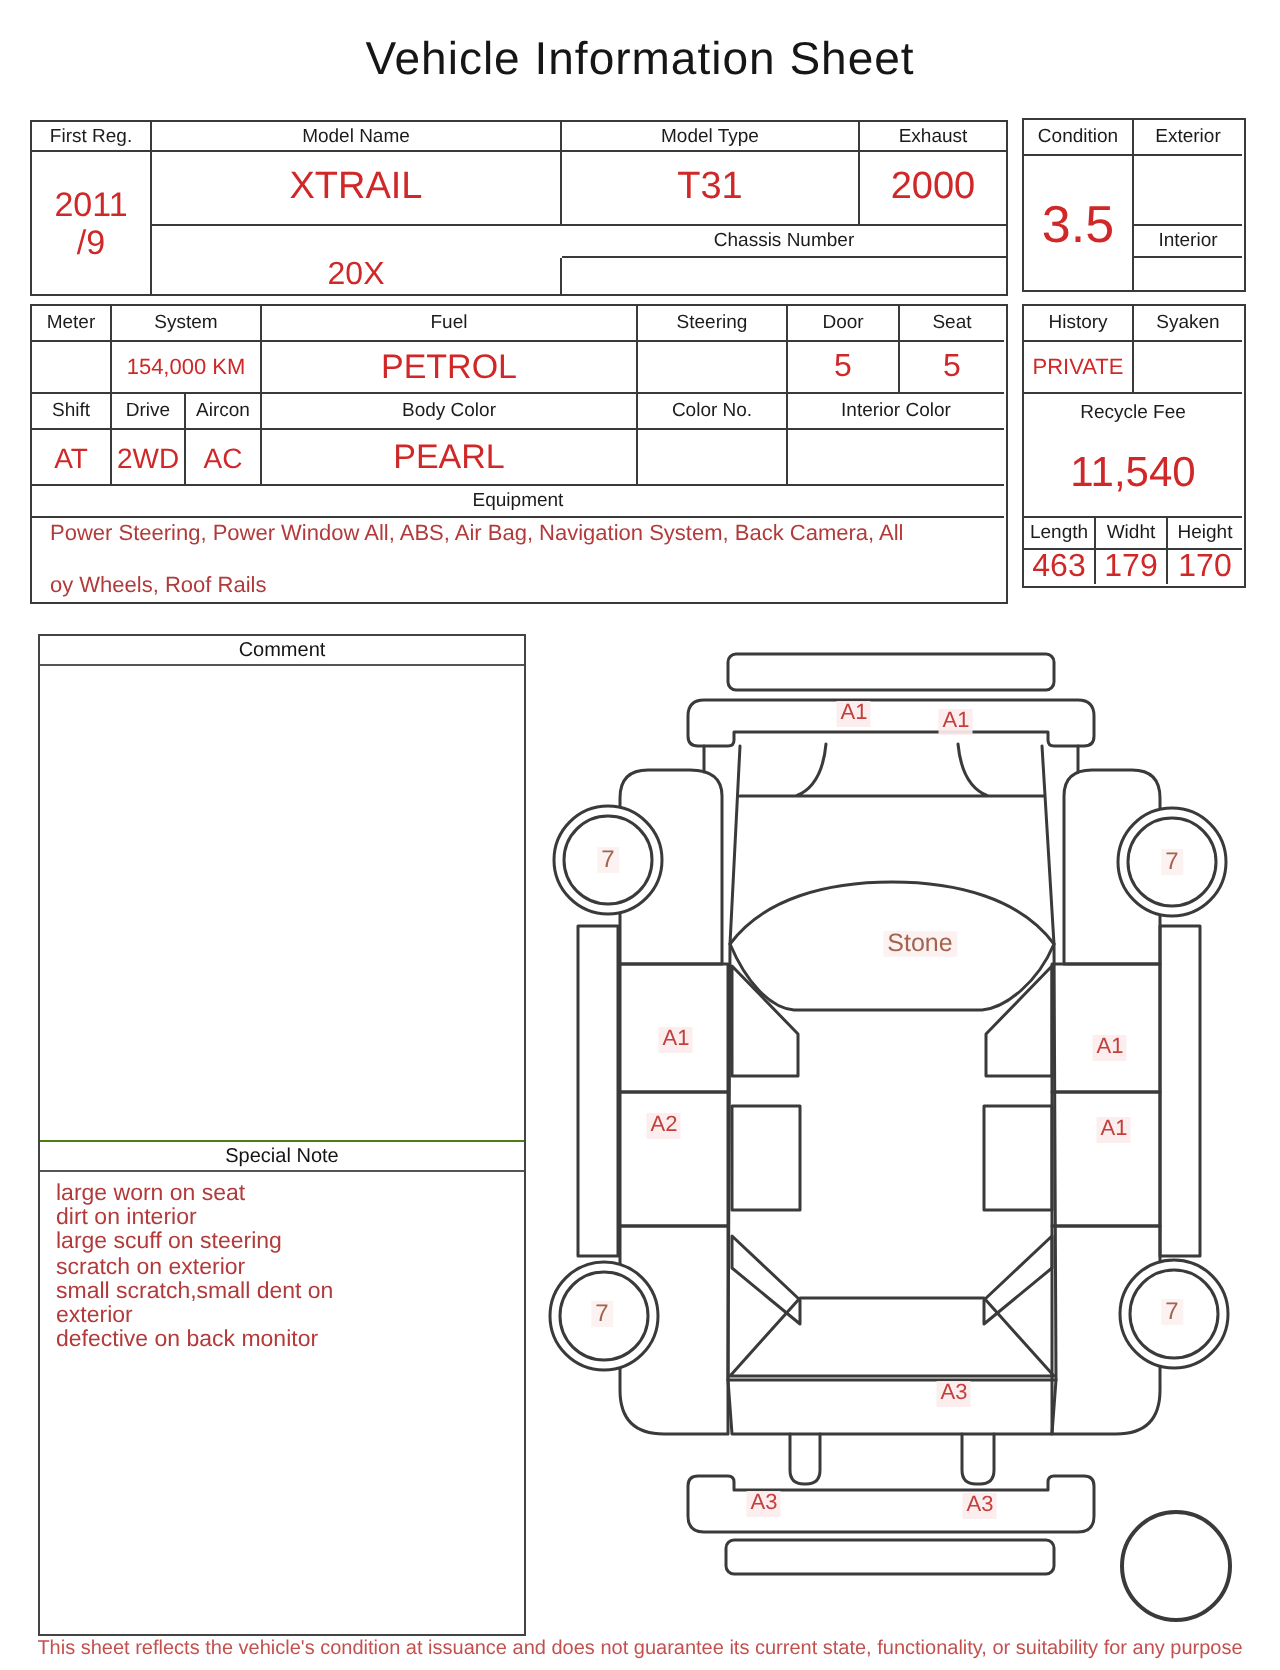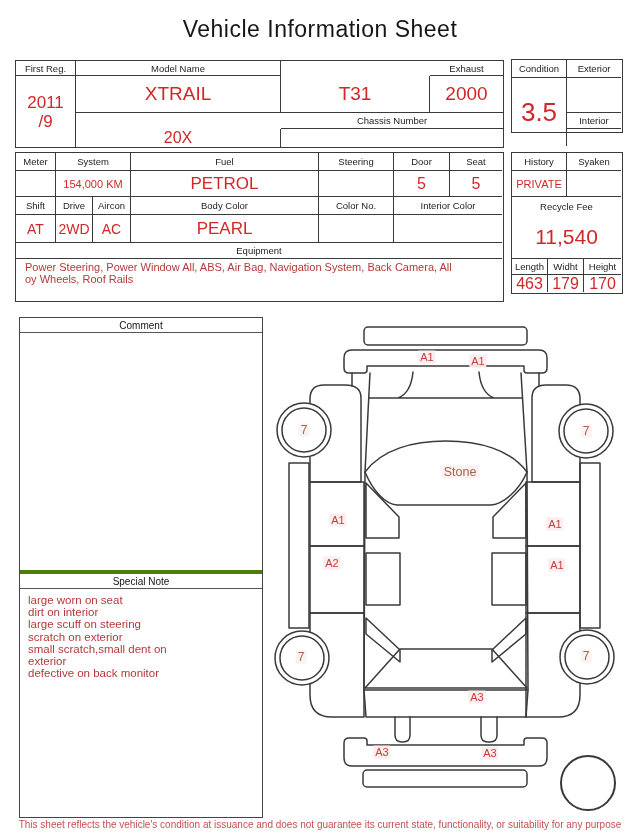--- a/index.html
+++ b/index.html
@@ -27,32 +27,32 @@
   .br{border-right:1px solid var(--line);}
   .bb{border-bottom:1px solid var(--line);}
   .hdr{font-size:9.5px;color:#1c1c1c;white-space:nowrap;}
   .val{color:var(--red);white-space:nowrap;}
   .f11{font-size:11px;} .f14{font-size:14px;} .f16{font-size:16px;}
   .f17{font-size:17px;} .f19{font-size:19px;} .f21{font-size:21px;} .f26{font-size:26px;}
   .col{display:flex;flex-direction:column;}
   .firstreg-val{line-height:19px;font-size:17px;text-align:center;}
   .equip{
     justify-content:flex-start;align-items:flex-start;flex-direction:column;
-    padding:3px 4px 0 9px;color:var(--note-red);font-size:11px;line-height:11.5px;
+    padding:3px 4px 0 9px;color:var(--note-red);font-size:11px;line-height:11.5px;gap:14px;
   }
   .notesbox{
     position:absolute;left:19px;top:317px;width:244px;height:501px;
     border:1.5px solid #444;box-sizing:border-box;display:flex;flex-direction:column;background:#fff;
   }
   .notesbox .sect-hdr{
     height:14px;flex:0 0 auto;display:flex;align-items:center;justify-content:center;
     font-size:10px;border-bottom:1px solid #555;
   }
   .comment-area{flex:0 0 237px;}
-  .special-hdr{border-top:4px solid #4d7c0f;}
+  .special-hdr{border-top:1px solid #4d7c0f;}
   .special-area{
     flex:1 1 auto;padding:5px 6px 0 8px;color:var(--note-red);
     font-size:11.5px;line-height:12.2px;
   }
   .diagram{position:absolute;left:270px;top:308px;width:370px;height:510px;}
   .diagram svg{position:absolute;left:0;top:0;}
   .dlabel{
     position:absolute;transform:translate(-50%,-50%);
     font-size:11px;color:var(--dred);background:rgba(252,236,238,.92);
     padding:0 2px;white-space:nowrap;line-height:13px;
@@ -64,35 +64,36 @@
   }
 </style>
 </head>
 <body>
 
 <div class="abs title">Vehicle Information Sheet</div>
 
 <div class="tbl" style="left:15px;top:60px;width:489px;height:88px;grid-template-columns:60px 205px 149px 73px;grid-template-rows:15px 37px 16px 18px;">
   <div class="cell hdr br bb" style="grid-area:1/1">First Reg.</div>
   <div class="cell hdr br bb" style="grid-area:1/2">Model Name</div>
+  <div class="cell hdr br bb" style="grid-area:1/3">Model Type</div>
   <div class="cell hdr bb" style="grid-area:1/4">Exhaust</div>
 
   <div class="cell val br col firstreg-val" style="grid-area:2/1/5/2">
     <span>2011</span>
     <span>/9</span>
   </div>
   <div class="cell val f19 br bb" style="grid-area:2/2">XTRAIL</div>
   <div class="cell val f19 br bb" style="grid-area:2/3">T31</div>
   <div class="cell val f19 bb" style="grid-area:2/4">2000</div>
 
   <div class="cell hdr bb" style="grid-area:3/3/4/5">Chassis Number</div>
   <div class="cell val f16 br" style="grid-area:4/2">20X</div>
 </div>
 
-<div class="tbl" style="left:511px;top:59px;width:112px;height:74px;grid-template-columns:55px 54px;grid-template-rows:18px 35px 16px 17px;">
+<div class="tbl" style="left:511px;top:59px;width:112px;height:87px;grid-template-columns:55px 54px;grid-template-rows:18px 35px 16px 17px;">
   <div class="cell hdr br bb" style="grid-area:1/1">Condition</div>
   <div class="cell hdr bb" style="grid-area:1/2">Exterior</div>
   <div class="cell val f26 br" style="grid-area:2/1/5/2">3.5</div>
   <div class="cell val bb" style="grid-area:2/2"></div>
   <div class="cell hdr bb" style="grid-area:3/2">Interior</div>
   <div class="cell val" style="grid-area:4/2"></div>
 </div>
 
 <div class="tbl" style="left:15px;top:152px;width:489px;height:150px;grid-template-columns:40px 37px 38px 188px 75px 56px 52px;grid-template-rows:18px 26px 18px 28px 16px 41px;">
   <div class="cell hdr br bb" style="grid-area:1/1">Meter</div>

